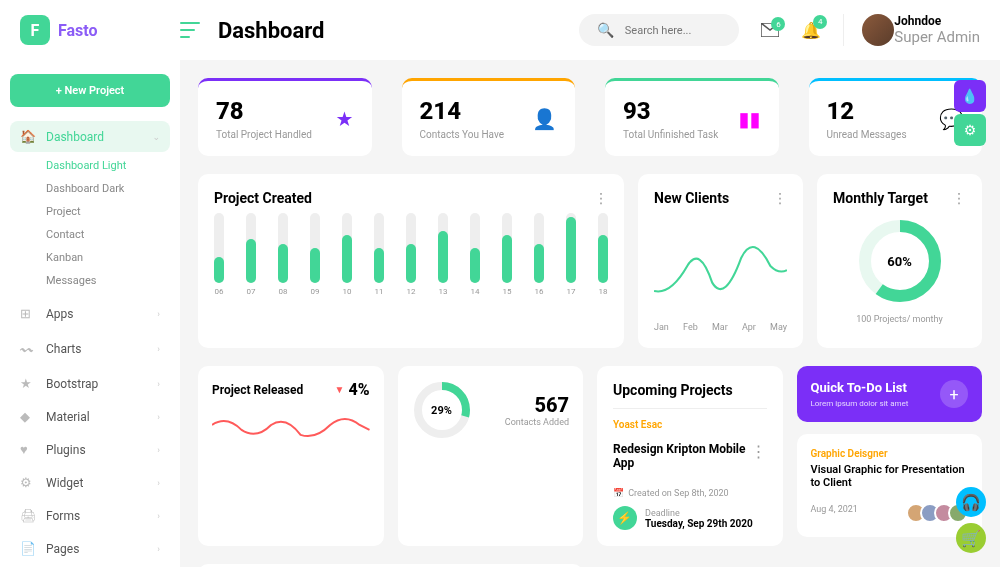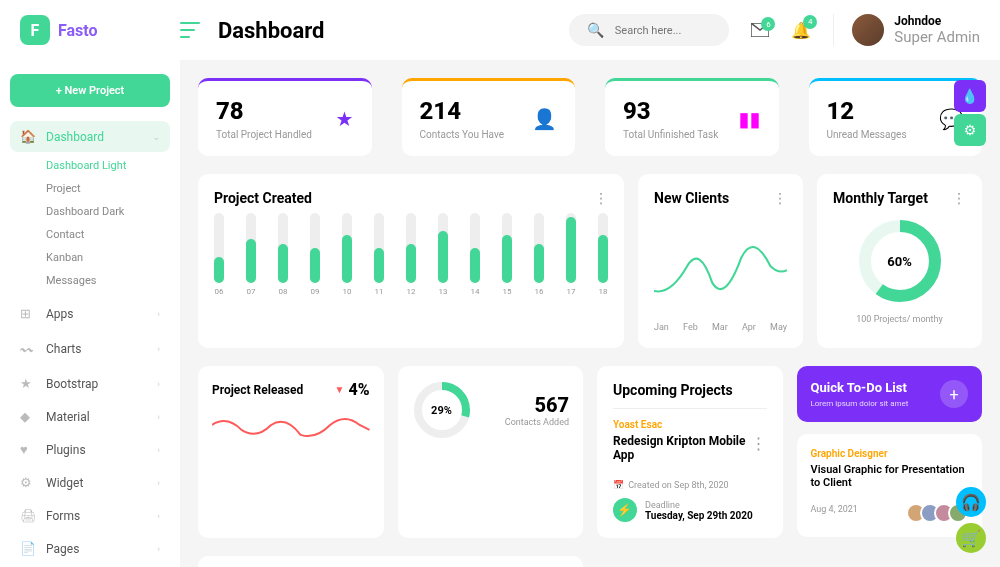--- a/index.html
+++ b/index.html
@@ -13,21 +13,21 @@
 .hamburger span:nth-child(1){width:100%}
 .hamburger span:nth-child(2){width:75%}
 .hamburger span:nth-child(3){width:50%}
 .page-title{font-size:22px;font-weight:700;color:#000}
 .header-right{margin-left:auto;display:flex;align-items:center;gap:22px}
 .search-box{background:#f3f3f3;border-radius:25px;padding:8px 18px;display:flex;align-items:center;gap:10px;width:160px}
 .search-icon{color:#999;font-size:14px}
 .search-input{border:none;background:none;outline:none;font-size:11px;color:#666;width:100%}
 .notif{position:relative;color:#555;cursor:pointer}
 .badge{position:absolute;top:-6px;right:-6px;background:#42d697;color:#fff;font-size:8px;width:14px;height:14px;border-radius:50%;display:flex;align-items:center;justify-content:center}
-.user{display:flex;align-items:center;gap:10px;border-left:1px solid #eee;padding-left:18px}
+.user{display:flex;align-items:center;gap:0;border-left:1px solid #eee;padding-left:18px}
 .avatar{width:32px;height:32px;border-radius:50%;background:linear-gradient(135deg,#8b5a3c,#5a3c2b)}
 .user-info{display:flex;flex-direction:column}
 .user-name{font-size:12px;font-weight:700}
 .user-role{font-size:15px;color:#999}
 .sidebar{position:fixed;top:60px;left:0;width:180px;bottom:0;background:#fff;padding:14px 10px;overflow-y:auto}
 .new-project-btn{width:100%;background:#42d697;color:#fff;border:none;padding:10px;border-radius:8px;font-size:11px;font-weight:600;cursor:pointer;margin-bottom:14px}
 .menu-item{display:flex;align-items:center;gap:10px;padding:8px 10px;border-radius:8px;cursor:pointer;margin-bottom:2px}
 .menu-item.active{background:#e8f8f0;color:#42d697}
 .menu-icon{width:16px;color:#bbb;font-size:13px}
 .menu-item.active .menu-icon{color:#42d697}
@@ -72,21 +72,21 @@
 .small-card{background:#fff;border-radius:10px;padding:14px}
 .sparkline{height:40px}
 .mini-donut{width:60px;height:60px;position:relative;margin:0 auto}
 .mini-donut-center{position:absolute;top:50%;left:50%;transform:translate(-50%,-50%);font-size:11px;font-weight:700}
 .contacts-val{font-size:20px;font-weight:800;text-align:right}
 .contacts-lbl{font-size:9px;color:#999;text-align:right}
 .purple-card{background:#7b2ff7;color:#fff;border-radius:10px;padding:14px;position:relative}
 .purple-title{font-size:13px;font-weight:700;margin-bottom:4px}
 .purple-sub{font-size:8px;opacity:0.8}
 .plus-btn{position:absolute;right:14px;top:14px;width:28px;height:28px;background:rgba(255,255,255,0.2);border-radius:50%;display:flex;align-items:center;justify-content:center;color:#fff;font-size:16px;cursor:pointer}
-.upcoming-sub{font-size:10px;color:#ffa500;font-weight:600;margin-bottom:4px}
+.upcoming-sub{font-size:10px;color:#ffa500;font-weight:600;margin-bottom:12px}
 .upcoming-title{font-size:12px;font-weight:700;margin-bottom:18px}
 .upcoming-date{font-size:9px;color:#999;display:flex;align-items:center;gap:4px;margin-bottom:8px}
 .deadline-row{display:flex;align-items:center;gap:8px}
 .bolt-icon{width:24px;height:24px;background:#42d697;border-radius:50%;display:flex;align-items:center;justify-content:center;color:#fff;font-size:12px}
 .deadline-label{font-size:9px;color:#999}
 .deadline-date{font-size:10px;font-weight:700}
 .todo-title{font-size:10px;color:#ffa500;font-weight:600;margin-bottom:4px}
 .todo-text{font-size:11px;font-weight:600;margin-bottom:6px}
 .todo-date{font-size:9px;color:#999}
 .avatars{display:flex;margin-top:8px}
@@ -140,22 +140,22 @@
 
 <div class="sidebar">
   <button class="new-project-btn">+ New Project</button>
   <div class="menu-item active">
     <span class="menu-icon">🏠</span>
     <span class="menu-label">Dashboard</span>
     <span class="chevron">⌄</span>
   </div>
   <div class="submenu">
     <div class="submenu-item active">Dashboard Light</div>
+    <div class="submenu-item">Dashboard Dark</div>
     <div class="submenu-item">Project</div>
-    <div class="submenu-item">Dashboard Dark</div>
     <div class="submenu-item">Contact</div>
     <div class="submenu-item">Kanban</div>
     <div class="submenu-item">Messages</div>
   </div>
   <div class="menu-item">
       <span class="menu-icon">⊞</span>
       <span class="menu-label">Apps</span>
       <span class="chevron">›</span>
     </div>
   <div class="menu-item">

